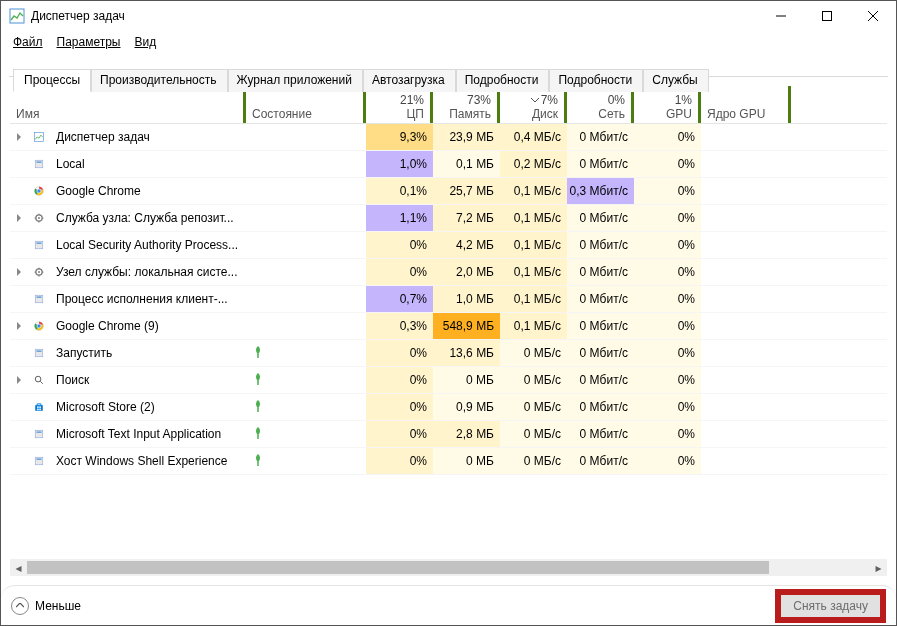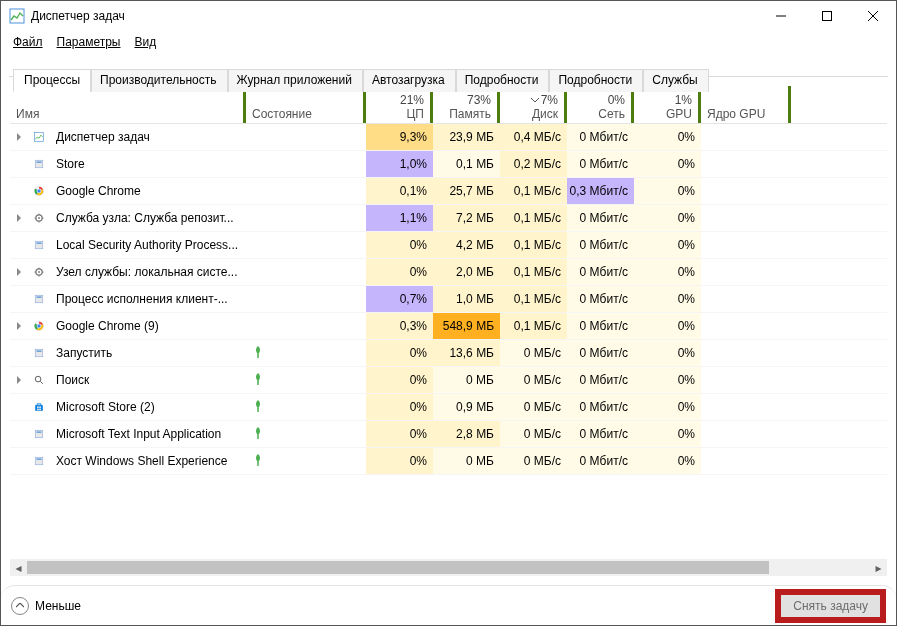--- a/index.html
+++ b/index.html
@@ -171,21 +171,21 @@
         <div class="row">
           <div class="cell c-expand"></div>
           <div class="cell c-icon">
             <span class="icon-box">
               <svg viewBox="0 0 16 16">
                 <rect x="2" y="2" width="12" height="12" fill="#e8e8e8" stroke="#8faadc"></rect>
                 <rect x="4" y="4" width="8" height="2" fill="#4a90d9"></rect>
               </svg>
             </span>
           </div>
-          <div class="cell c-name">Store</div>
+          <div class="cell c-name">Local</div>
           <div class="cell c-state"></div>
           <div class="cell c-cpu right heat-2">1,0%</div>
           <div class="cell c-mem right heat-0">0,1 МБ</div>
           <div class="cell c-disk right heat-1">0,2 МБ/с</div>
           <div class="cell c-net right heat-0">0 Мбит/с</div>
           <div class="cell c-gpu right heat-0">0%</div>
         </div>
         <div class="row">
           <div class="cell c-expand"></div>
           <div class="cell c-icon">

